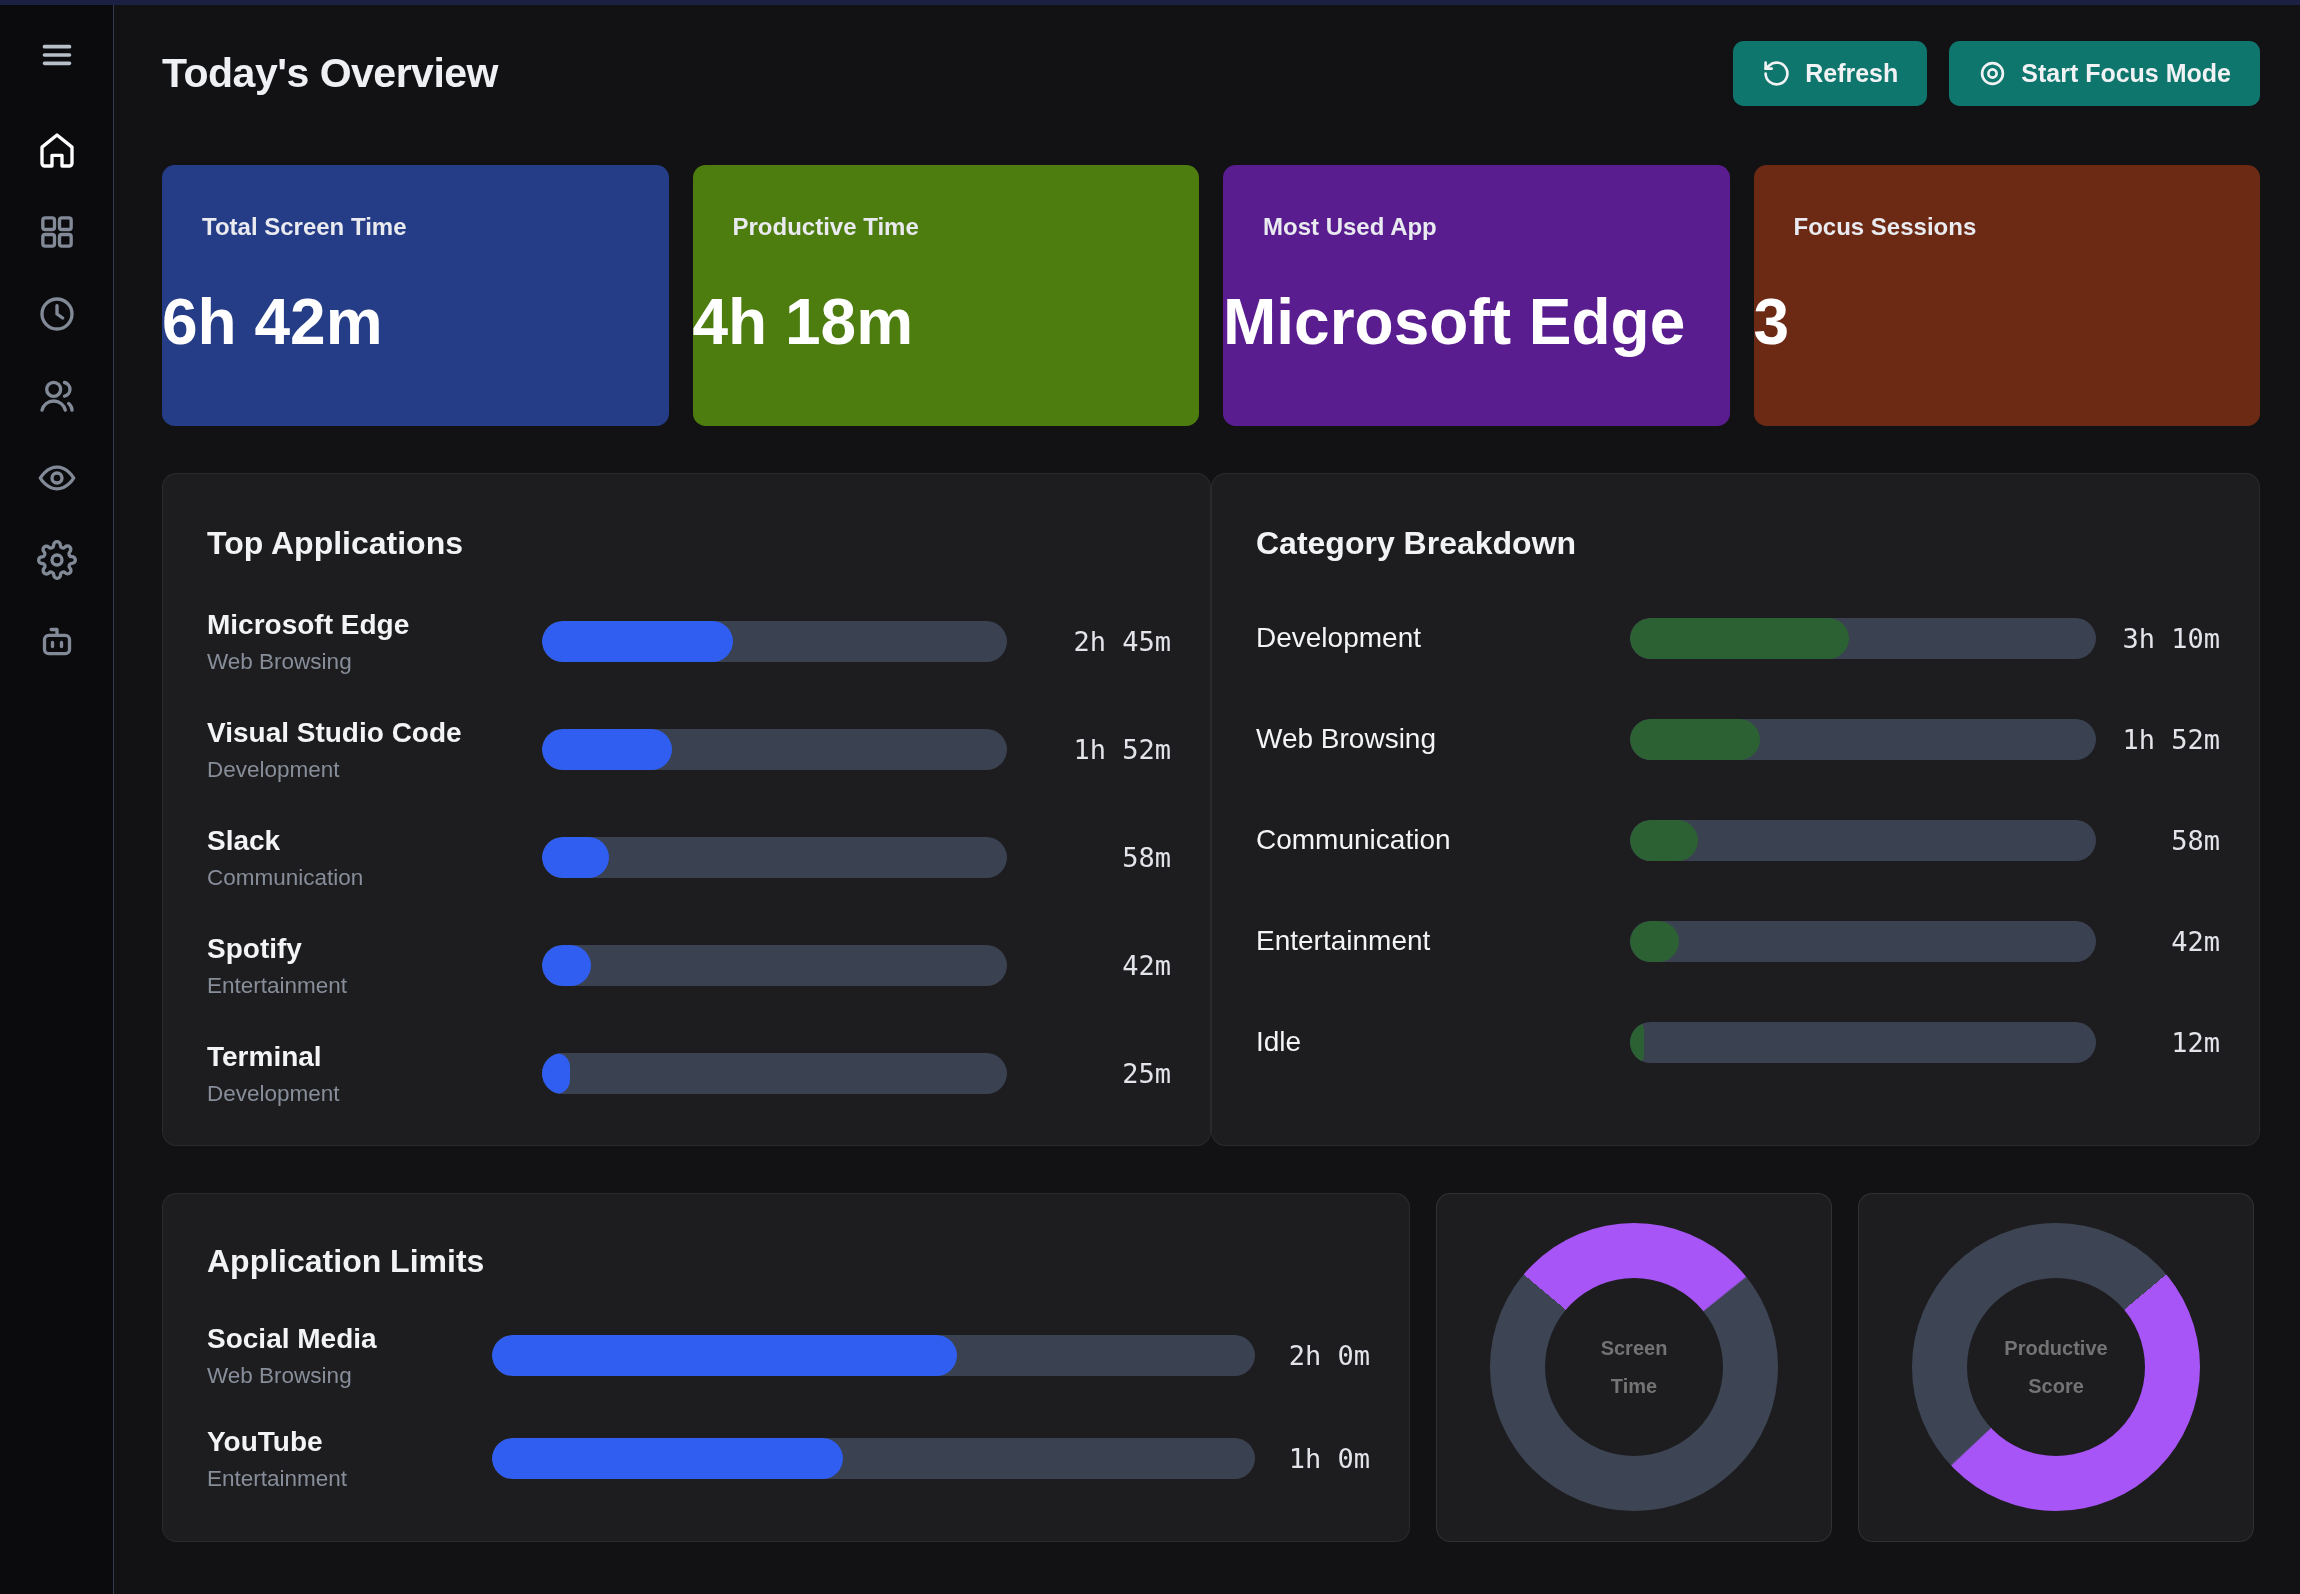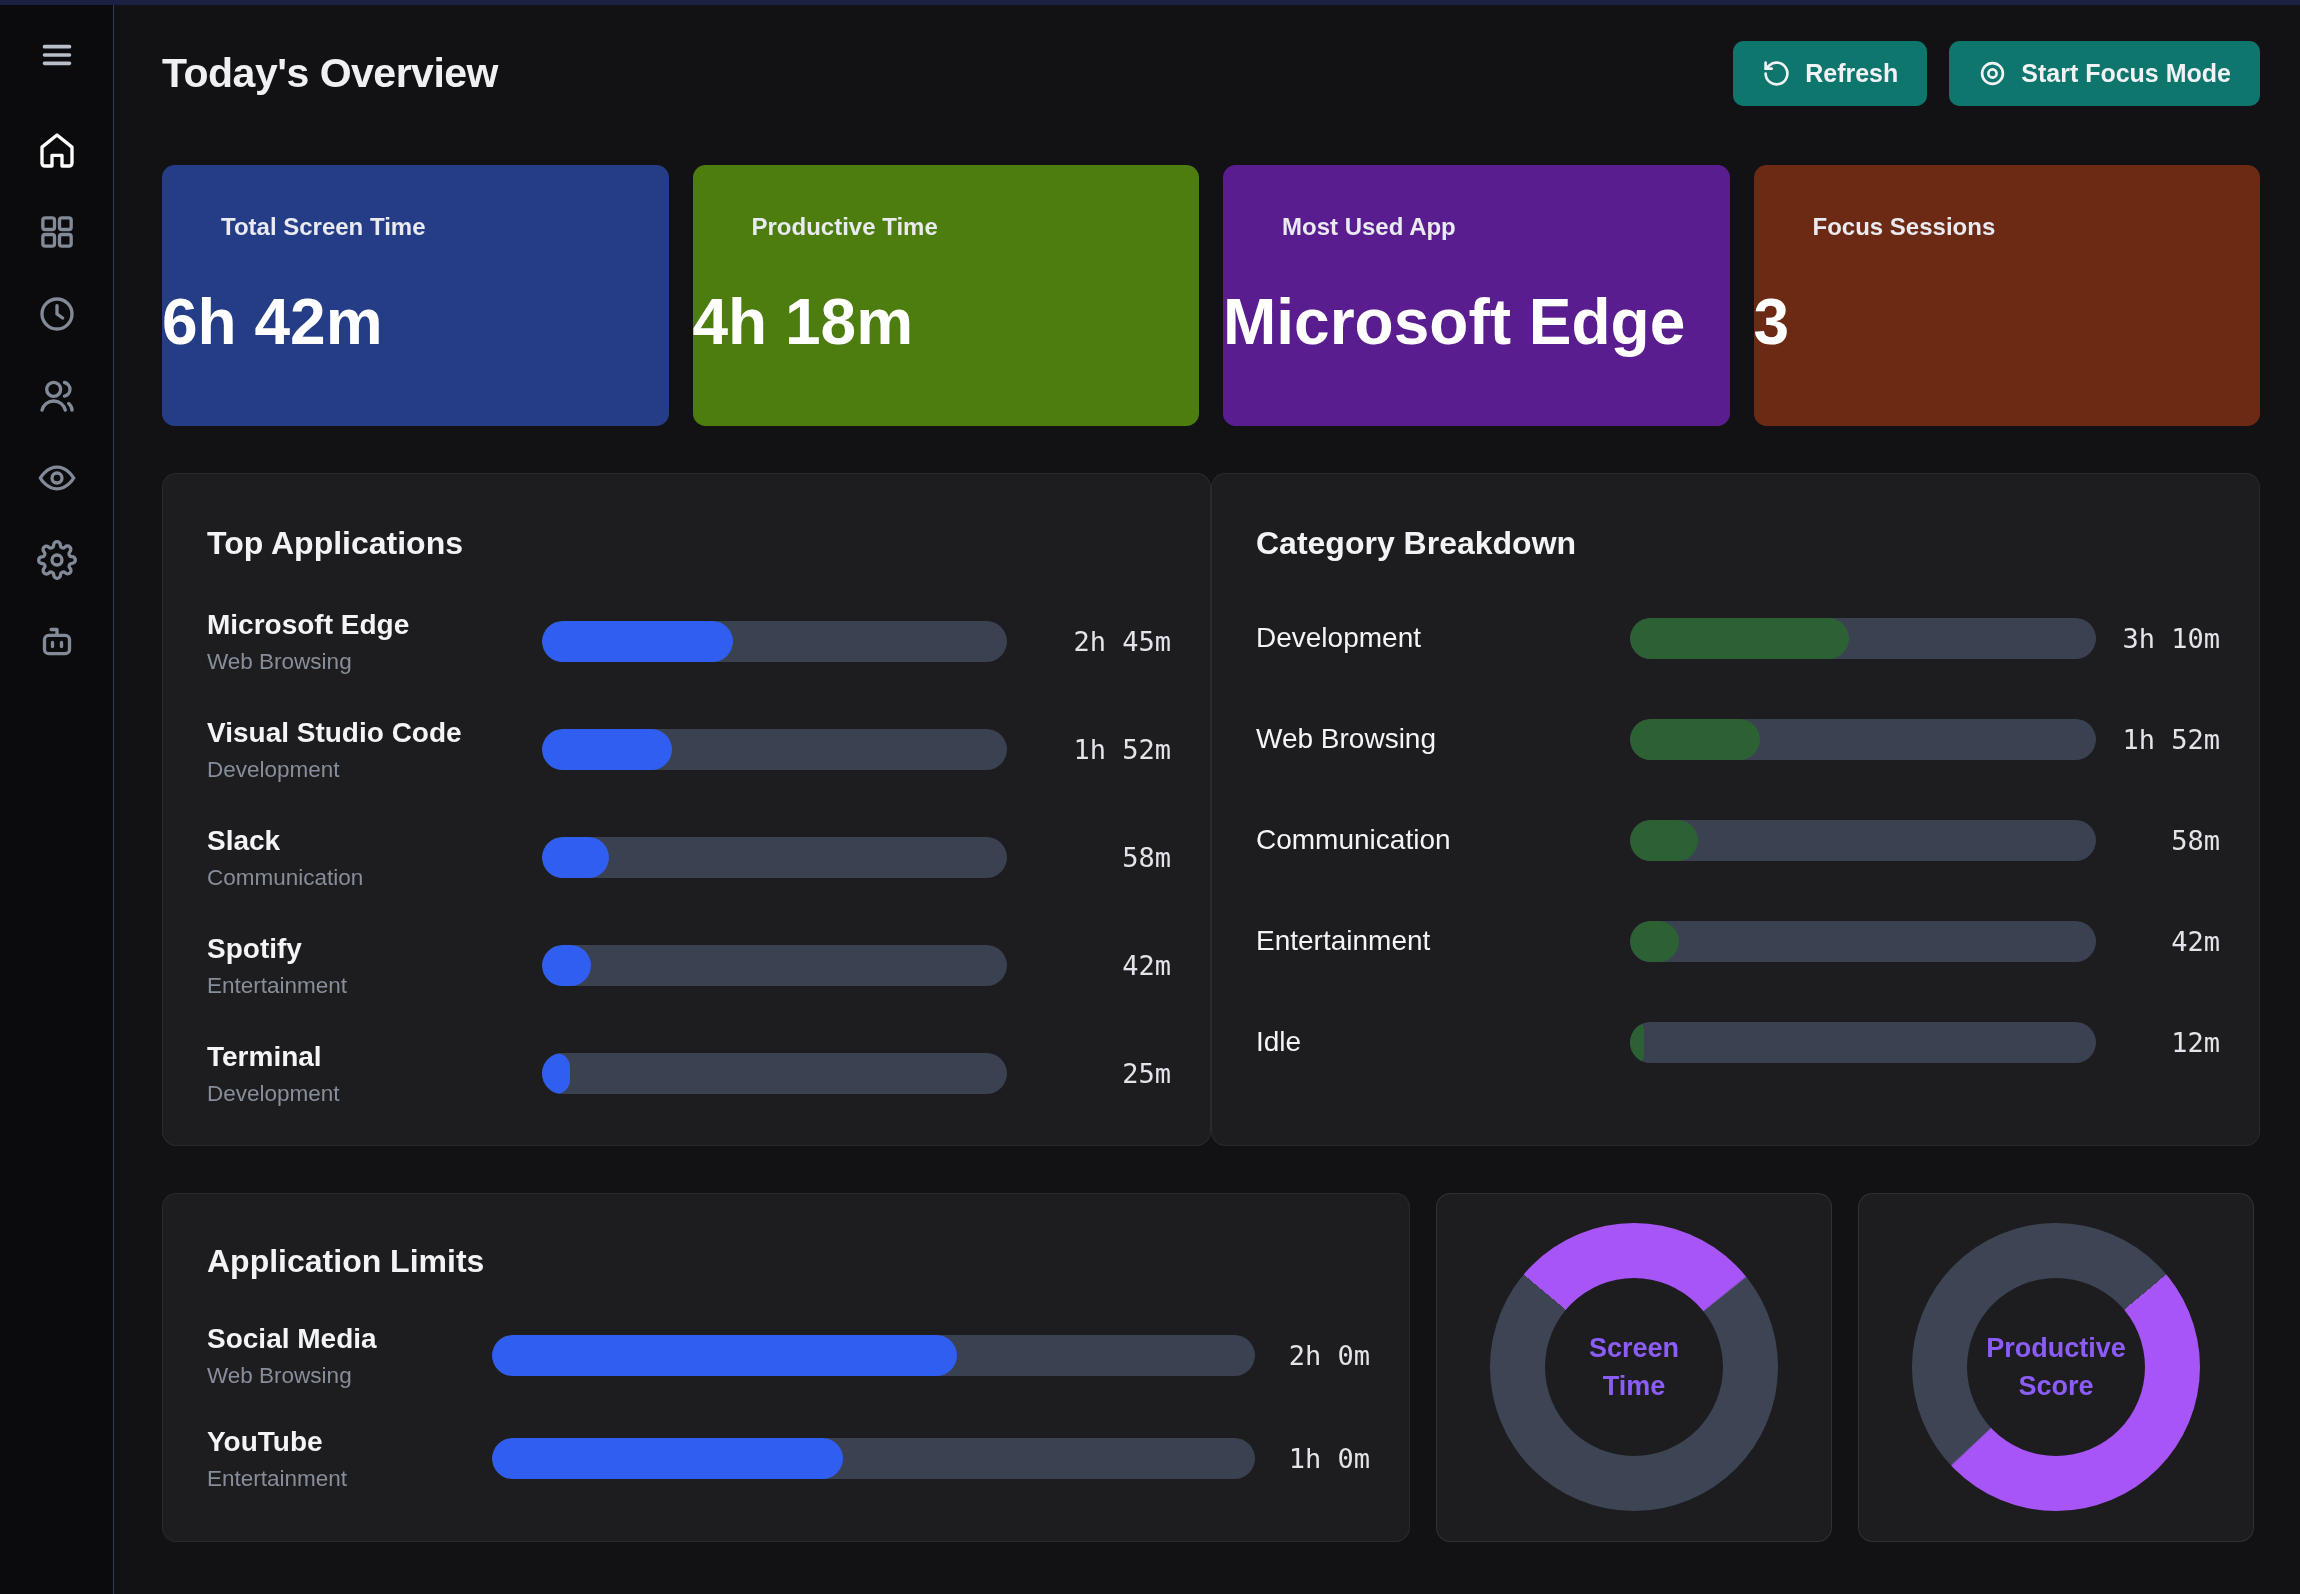--- a/index.html
+++ b/index.html
@@ -36,21 +36,21 @@
   .action-btn {
     height:65px; padding:0 29px; border-radius:10.8px; border:none; cursor:pointer;
     background:#0f766e; color:#f1f2f4; font-family:inherit;
     font-size:25px; font-weight:700; display:flex; align-items:center; gap:14.4px;
   }
   .action-btn svg { width:29px; height:29px; }
 
   
   .stat-cards { margin-top:59px; display:grid; grid-template-columns:repeat(4,1fr); gap:24px; }
   .stat-card { height:261px; border-radius:12.6px; padding-top:47px; }
-  .stat-label { margin-left:59px; font-size:24px; font-weight:600; color:#e9ebf0; line-height:29px; }
+  .stat-label { margin-left:40px; font-size:24px; font-weight:600; color:#e9ebf0; line-height:29px; }
   .stat-value { margin-top:50px; text-align:left; font-size:64px; font-weight:800; color:#ffffff; line-height:63px; }
 
   
   .panels { margin-top:47px; display:grid; grid-template-columns:1fr 1fr; }
   .panel {
     background:#1d1d20; border:0.9px solid rgba(255,255,255,0.06); border-radius:14.4px;
     padding:49px 39px 0 44px;
   }
   .panel-tall { height:673px; }
   .panel-title { font-size:32px; font-weight:700; color:#f2f3f5; line-height:40px; }
@@ -78,21 +78,21 @@
   .donut-card {
     height:349px; background:#1d1d20; border:0.9px solid rgba(255,255,255,0.09); border-radius:14.4px;
     display:flex; align-items:center; justify-content:center;
   }
   .donut { width:288px; height:288px; border-radius:50%; position:relative; }
   .donut-hole {
     position:absolute; left:50%; top:50%; transform:translate(-50%,-50%);
     width:178px; height:178px; border-radius:50%; background:#1d1d20;
     display:flex; flex-direction:column; align-items:center; justify-content:center;
   }
-  .donut-line { font-size:27px; font-weight:700; color:#8b5cf6; line-height:38px; text-align:center; }
+  .donut-line { font-size:20px; font-weight:700; color:#737373; line-height:38px; text-align:center; }
 </style>
 </head>
 <body>
 
 <div class="top-strip"></div>
 
 <aside class="sidebar">
   <button class="menu-btn">
     <svg viewBox="0 0 24 24" fill="none" stroke="currentColor" stroke-width="2.2" stroke-linecap="round">
         <path d="M4.5 7h15M4.5 12h15M4.5 17h15"></path>

